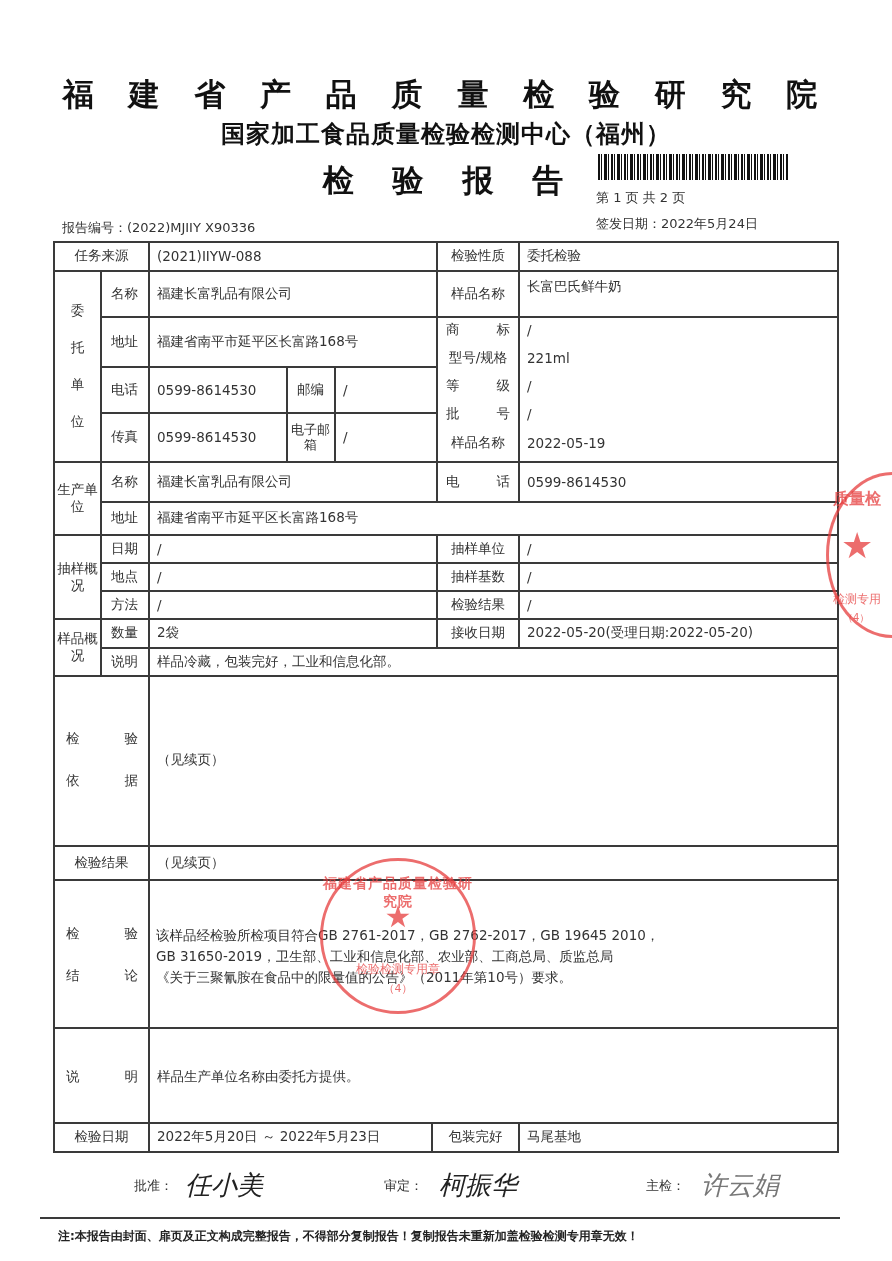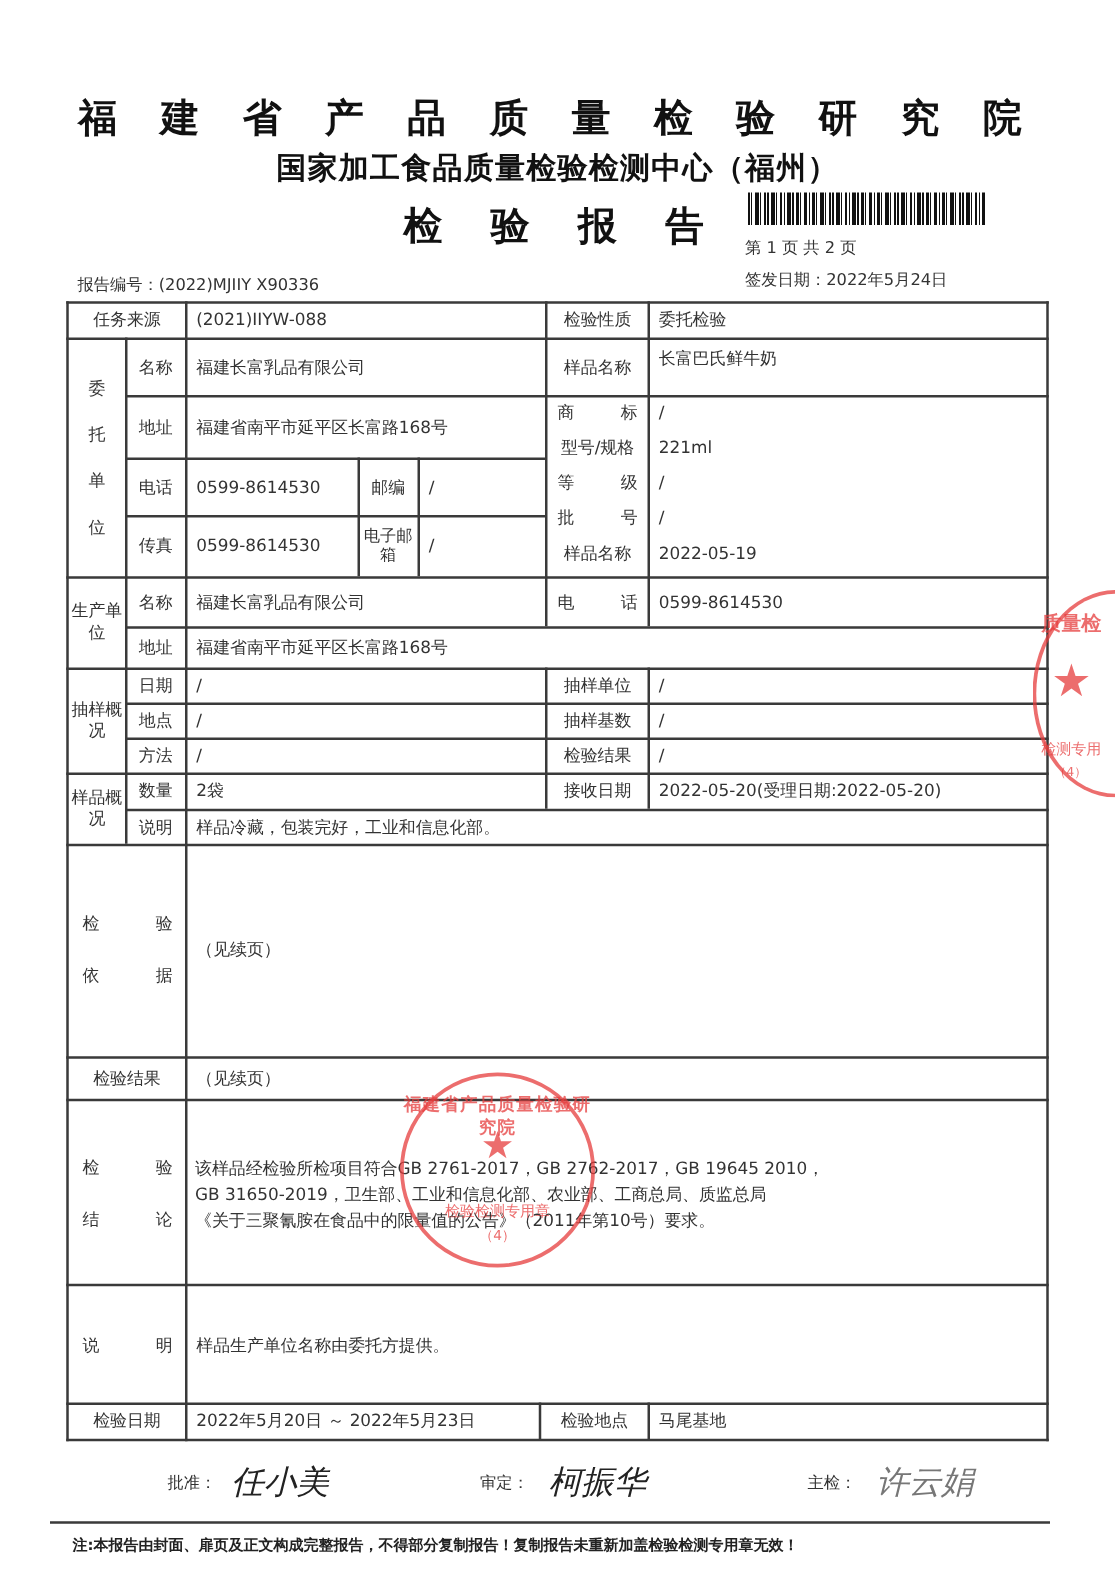--- a/index.html
+++ b/index.html
@@ -185,21 +185,21 @@
   </div>
 
   <div class="cell" style="left:66px; top:1062px; width:72px; height:30px; justify-content:space-between;">
     <span>说</span>
       <span>明</span>
   </div>
   <div class="cell val" style="left:150px; top:1062px; width:500px; height:30px;">样品生产单位名称由委托方提供。</div>
 
   <div class="cell lbl" style="left:55px; top:1123px; width:93px; height:28px;">检验日期</div>
   <div class="cell val" style="left:150px; top:1123px; width:280px; height:28px;">2022年5月20日  ～ 2022年5月23日</div>
-  <div class="cell lbl" style="left:433px; top:1123px; width:85px; height:28px;">检验地点</div>
+  <div class="cell lbl" style="left:433px; top:1123px; width:85px; height:28px;">包装完好</div>
   <div class="cell val" style="left:520px; top:1123px; width:300px; height:28px;">马尾基地</div>
 </div>
 
 <div class="stamp" style="left:320px; top:858px; width:150px; height:150px;">
   <div class="abs" style="left:0; width:150px; top:14px; text-align:center; font-size:14px; font-weight:bold; letter-spacing:1px;">福建省产品质量检验研究院</div>
   <div class="abs" style="left:0; width:150px; top:38px; text-align:center; font-size:30px;">★</div>
   <div class="abs" style="left:0; width:150px; top:100px; text-align:center; font-size:12px;">检验检测专用章</div>
   <div class="abs" style="left:0; width:150px; top:120px; text-align:center; font-size:11px;">（4）</div>
 </div>
 <div class="stamp" style="left:826px; top:472px; width:130px; height:160px; border-right:none;">

